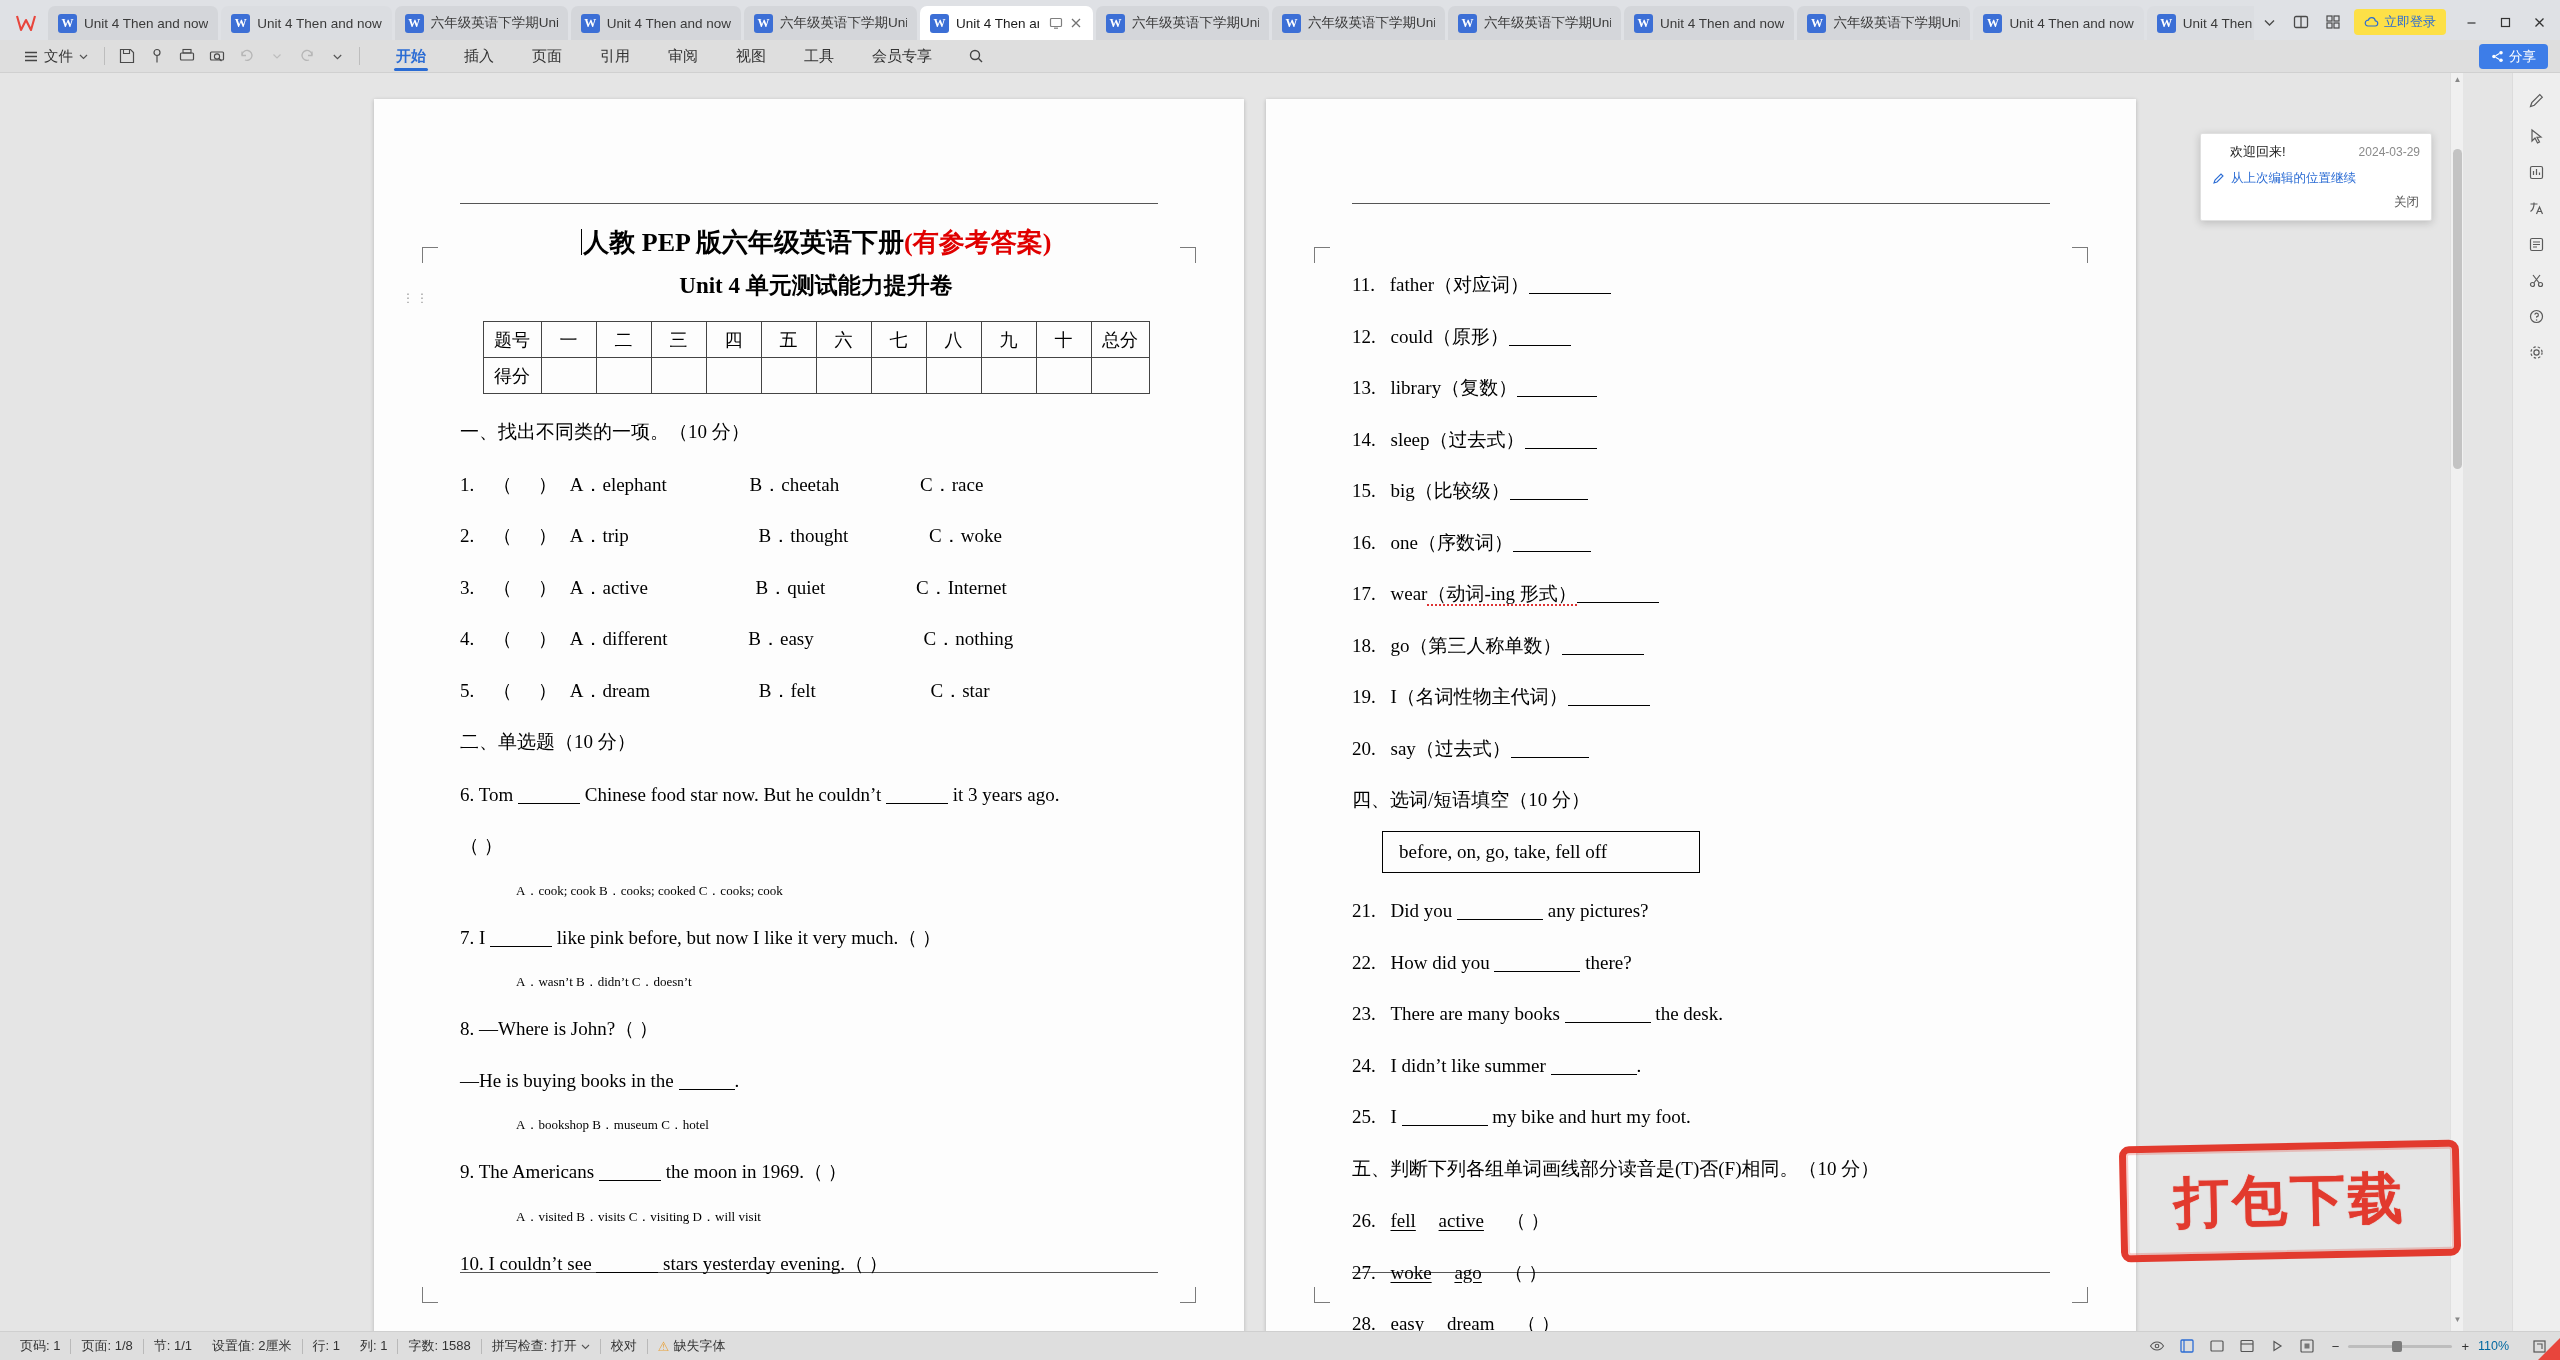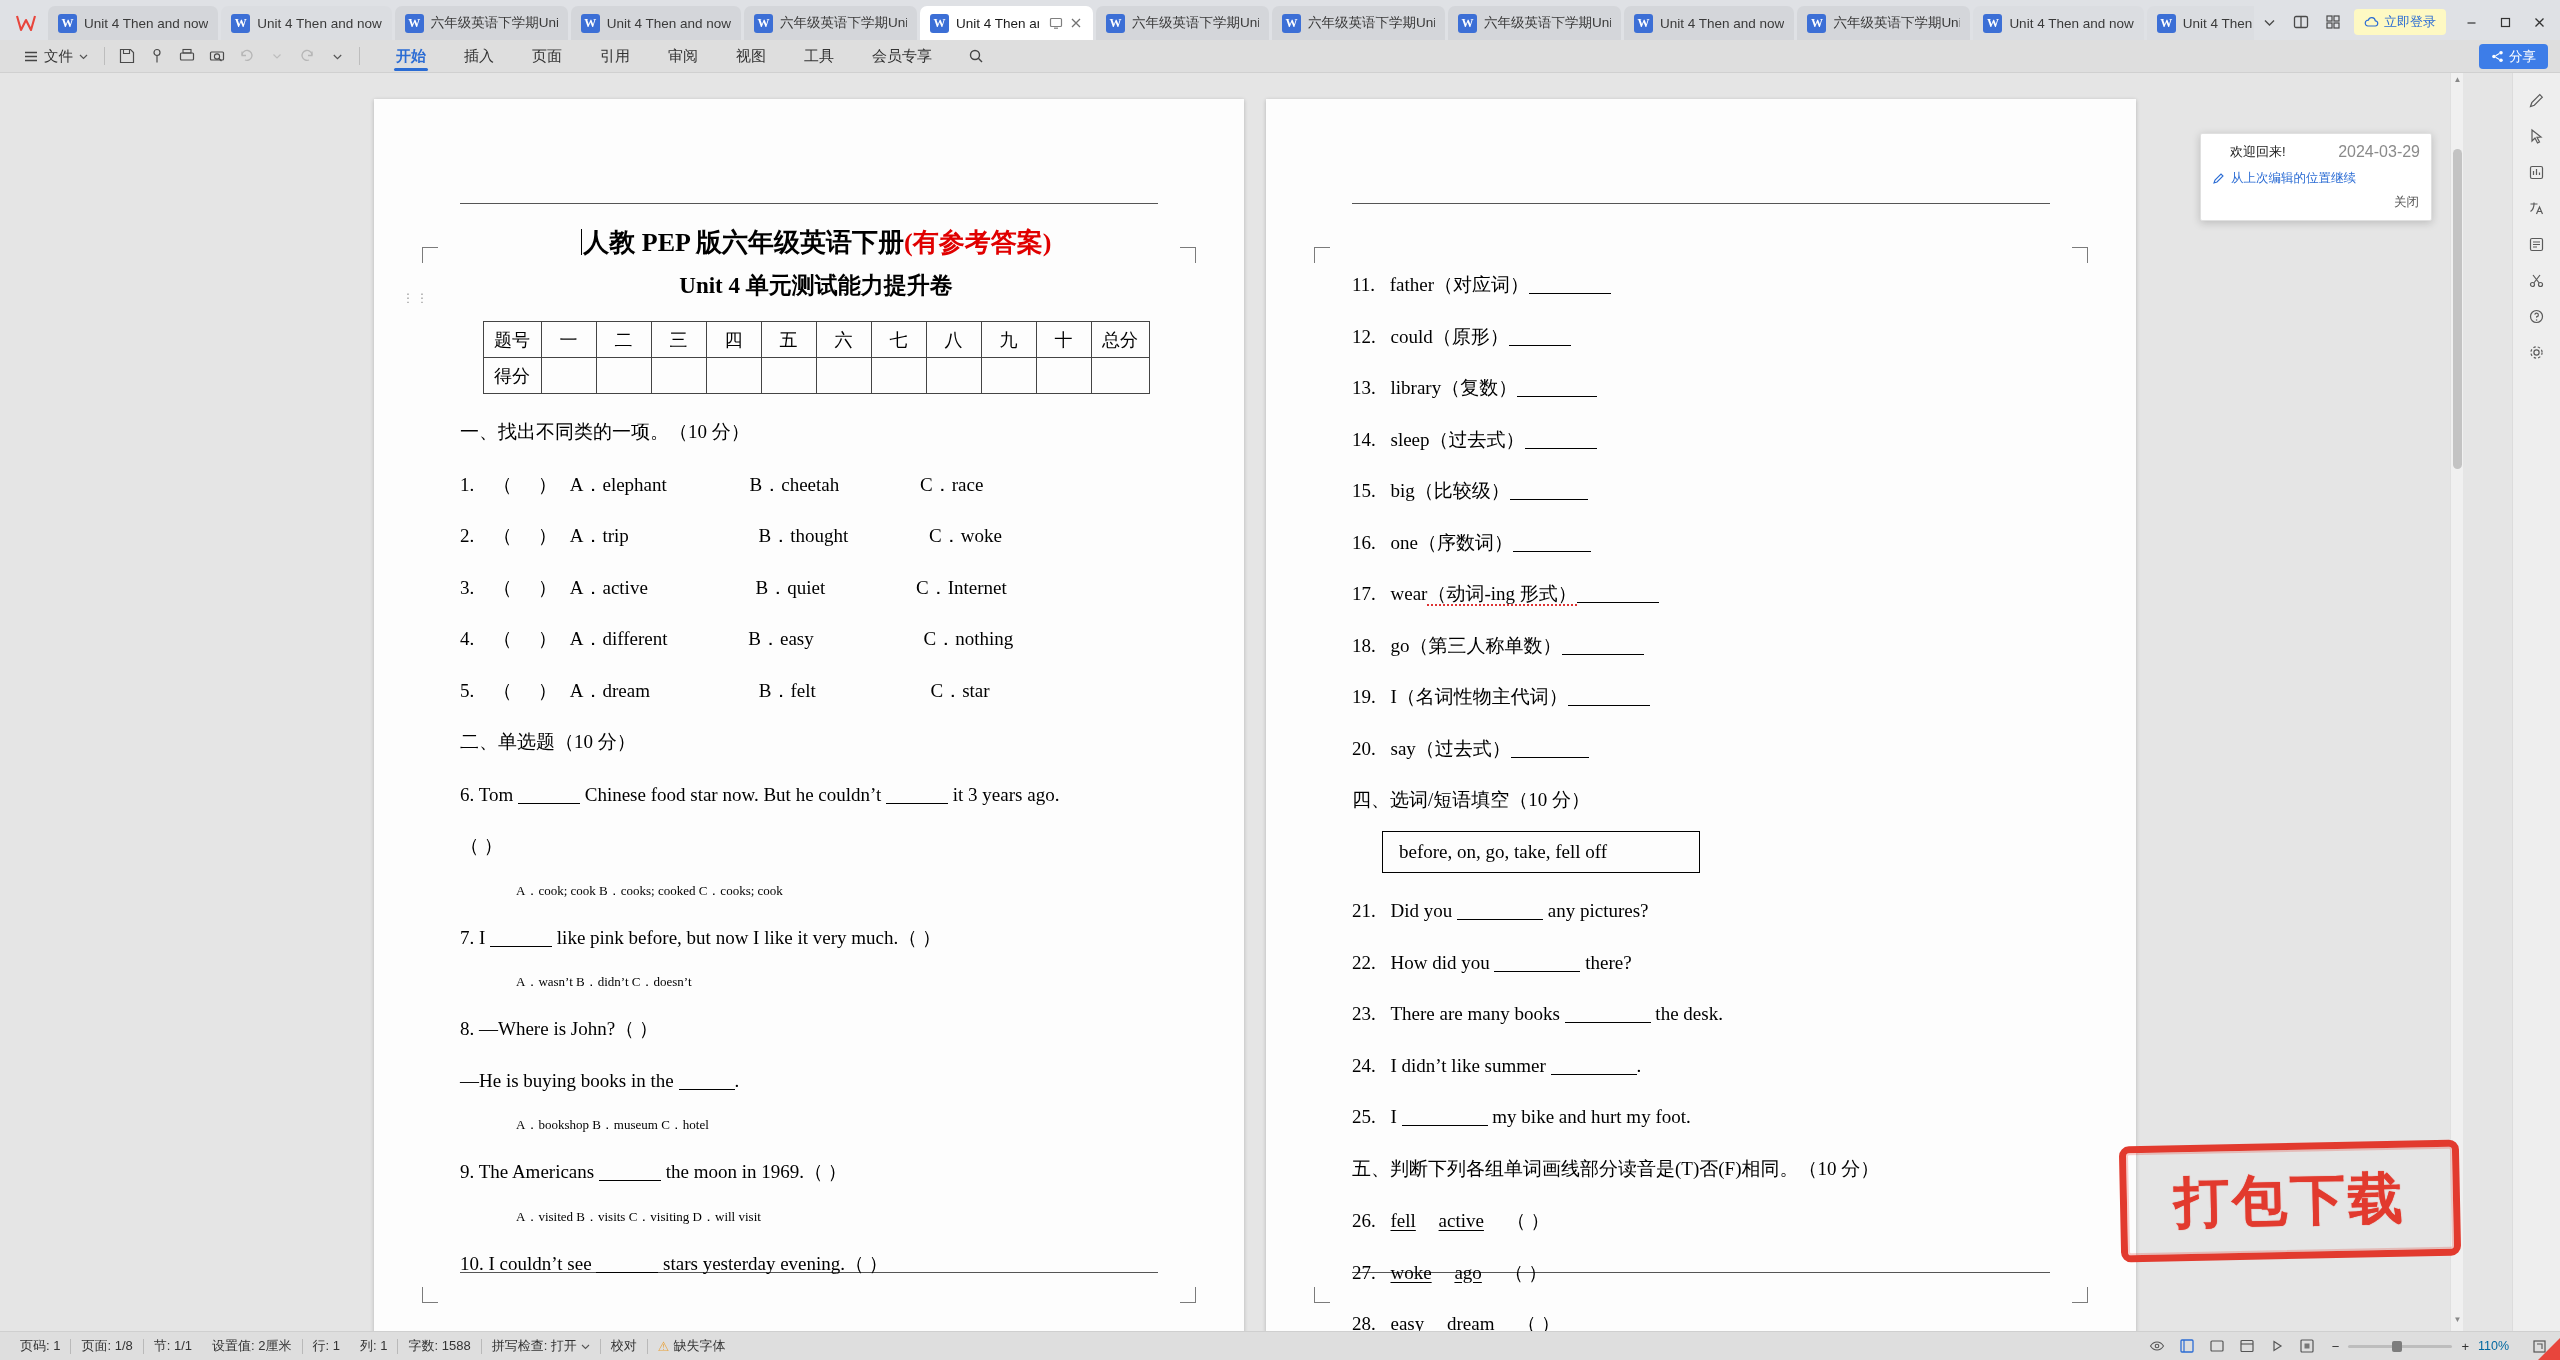--- a/index.html
+++ b/index.html
@@ -38,21 +38,21 @@
   }
   .tab-tools{ display:flex; align-items:center; gap:5px; margin-left:2px; }
   .tab-mini{ width:15px;height:15px; opacity:.75; display:flex;align-items:center;justify-content:center; }
   .tabbar-right{ display:flex; align-items:center; gap:2px; padding-bottom:4px; flex:0 0 auto; }
   .tb-icon{
     width:30px;height:28px;display:flex;align-items:center;justify-content:center;
     color:#4a4a4a;
   }
   .cloud-btn{
     display:flex;align-items:center;gap:5px;height:26px;padding:0 10px;
-    background:#fef9c3;color:#2b6cd4;border-radius:4px;font-size:13px; margin:0 6px 0 4px;
+    background:#fde047;color:#2b6cd4;border-radius:4px;font-size:13px; margin:0 6px 0 4px;
   }
   .win-btns{ display:flex; align-items:center; }
   .win-btn{ width:34px;height:28px;display:flex;align-items:center;justify-content:center;color:#444;font-size:14px; }
 
   
   .menubar{
     height:33px; background:#dedede; display:flex; align-items:center;
     flex:0 0 33px; padding:0 16px; gap:0; position:relative; border-bottom:1px solid #d0d0d0;
   }
   .mb-item{ display:flex;align-items:center;gap:5px;height:28px;padding:0 8px;font-size:14px;color:#333; }
@@ -121,21 +121,21 @@
   .squiggle{ border-bottom:2px dotted #d33; }
 
   
   .welcome{
     position:absolute; right:80px; top:60px; width:232px; background:#fff;
     box-shadow:0 2px 8px rgba(0,0,0,.18); border:1px solid #e0e0e0; border-radius:2px;
     font-family:"Liberation Sans",sans-serif; z-index:40;
   }
   .welcome .w-top{ display:flex; justify-content:space-between; align-items:center; padding:9px 11px 3px 29px; }
   .welcome .w-ttl{ font-size:13px; color:#222; }
-  .welcome .w-date{ font-size:16px; color:#8a8a8a; }
+  .welcome .w-date{ font-size:12px; color:#8a8a8a; }
   .welcome .w-link{ display:flex; align-items:center; gap:6px; padding:6px 11px 4px 11px; font-size:12.5px; color:#2b6cd4; }
   .welcome .w-close{ text-align:right; font-size:12.5px; color:#555; padding:3px 12px 9px 0; }
 
   
   .vscroll{ position:absolute; right:49px; top:0; bottom:0; width:13px; background:#f0f0f0; border-left:1px solid #e0e0e0;}
   .vscroll .thumb{ position:absolute; top:76px; left:2px; width:9px; height:320px; background:#c3c3c3; border-radius:5px; }
   .vscroll .arw{ position:absolute; left:0; width:13px; height:14px; text-align:center; font-size:8px; color:#888; }
 
   
   .stamp{

